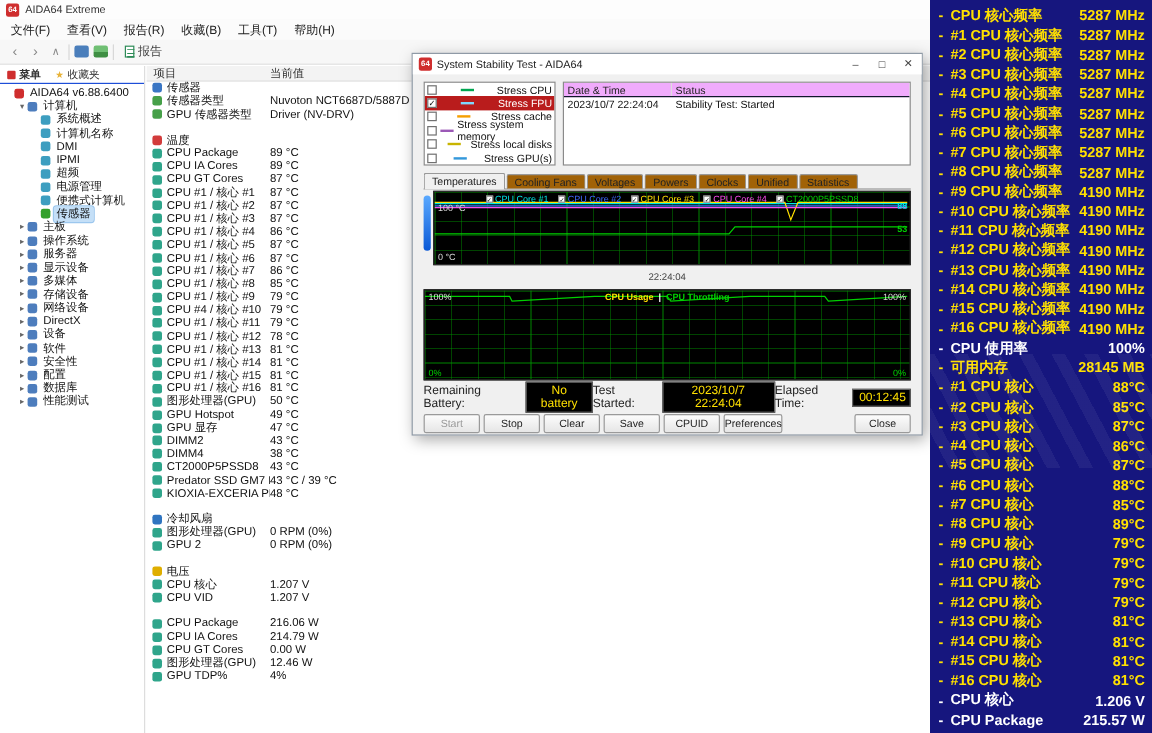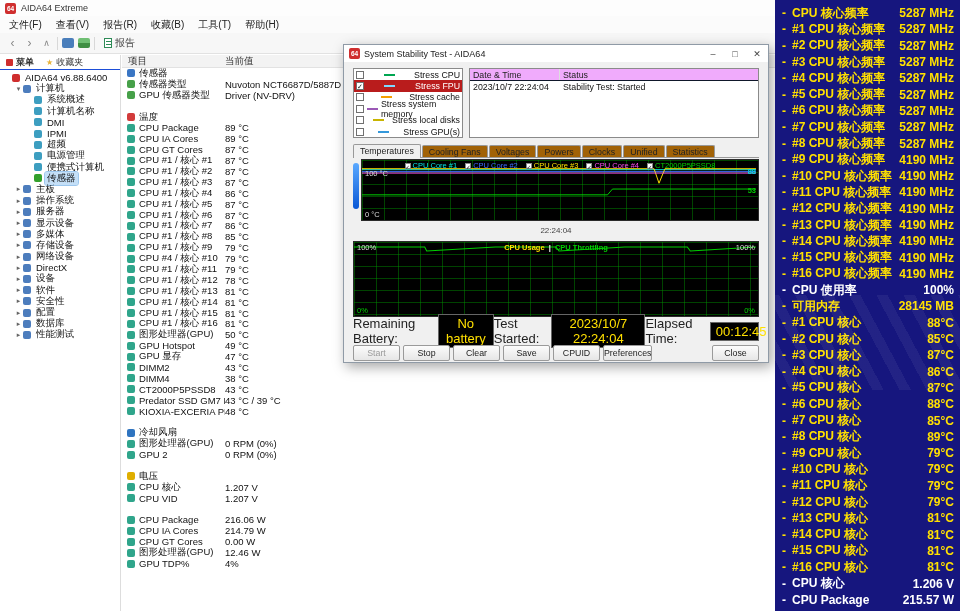--- a/index.html
+++ b/index.html
@@ -86,21 +86,21 @@
   .ylab { position:absolute; left:3px; color:#ddd; font-size:7.5px; }
   .ytop { top:9px; } .ybot { bottom:1px; }
   .gval { position:absolute; right:2px; font-size:7.5px; font-weight:bold; }
   .xlab { position:absolute; bottom:0; width:100%; text-align:center; font-size:8px; color:#444; }
   .g2 { position:absolute; left:9px; right:9px; top:179px; height:76px; }
   .g2title { position:absolute; top:1px; width:100%; text-align:center; font-size:7.5px; font-weight:bold; }
   .t-usage { color:#ffe000; } .t-sep { color:#fff; padding:0 2px; } .t-throt { color:#00d000; }
   .pl { position:absolute; font-size:7.5px; color:#ddd; }
   .tl { top:1px; left:3px; } .tr { top:1px; right:3px; }
   .bl { bottom:1px; left:3px; color:#00d000; } .br { bottom:1px; right:3px; color:#00d000; }
-  .sbar { position:absolute; left:9px; right:9px; top:261px; height:16px; display:flex; justify-content:space-between; align-items:center; font-size:13px; color:#222; }
+  .sbar { position:absolute; left:9px; right:9px; top:261px; height:16px; display:flex; justify-content:space-between; align-items:center; font-size:10px; color:#222; }
   .sb-g { display:flex; align-items:center; gap:4px; }
   .sb-box { background:#000; color:#ffe000; border:1px solid #666; padding:1px 5px; min-width:40px; text-align:center; }
   .sbtns { position:absolute; left:9px; right:9px; top:283px; display:flex; gap:3px; }
   .sbtn { min-width:47px; height:16px; font-size:8.8px; font-family:inherit; background:linear-gradient(#fcfcfc,#e6e6e6); border:1px solid #9a9a9a; border-radius:2px; color:#222; }
   .sbtn.dis { color:#9a9a9a; }
   .sbtn.close { margin-left:auto; }
 
   
   .osd { position:absolute; top:0; right:0; width:185px; height:611px; background:#16167e; z-index:60; padding-top:5px; overflow:hidden; }
   .osd-wm { position:absolute; top:295px; left:0; right:0; height:95px; pointer-events:none;

